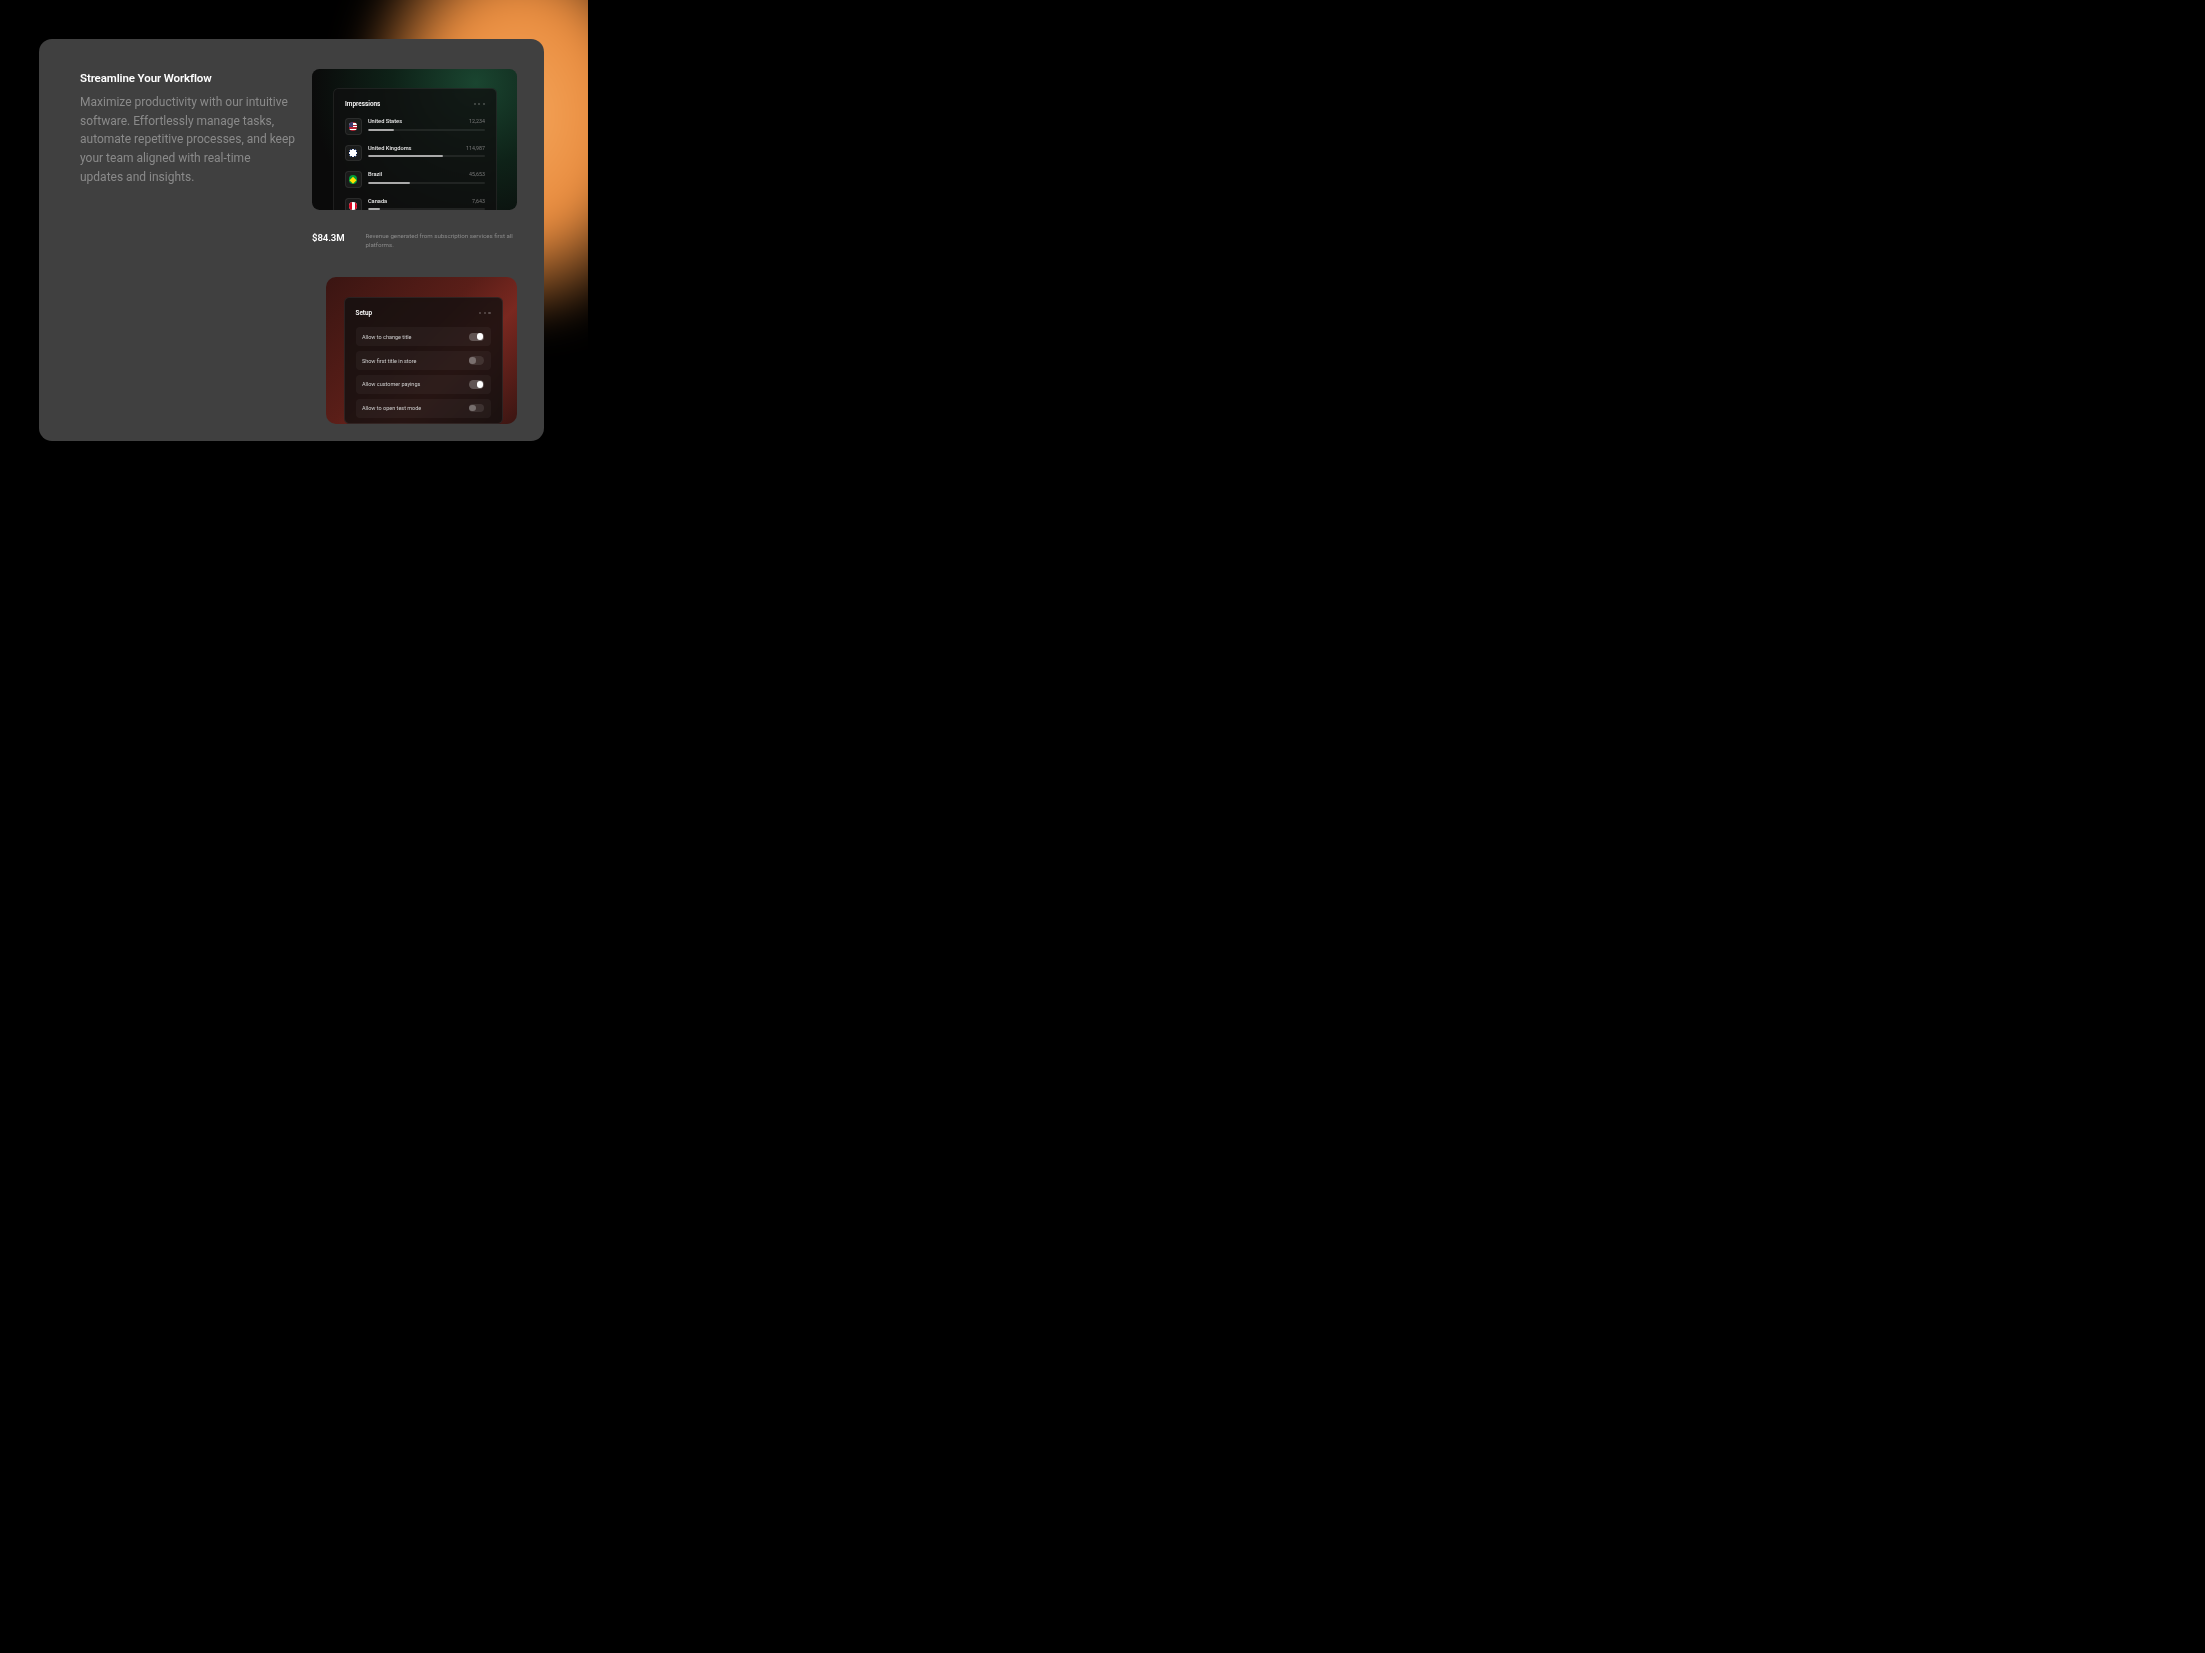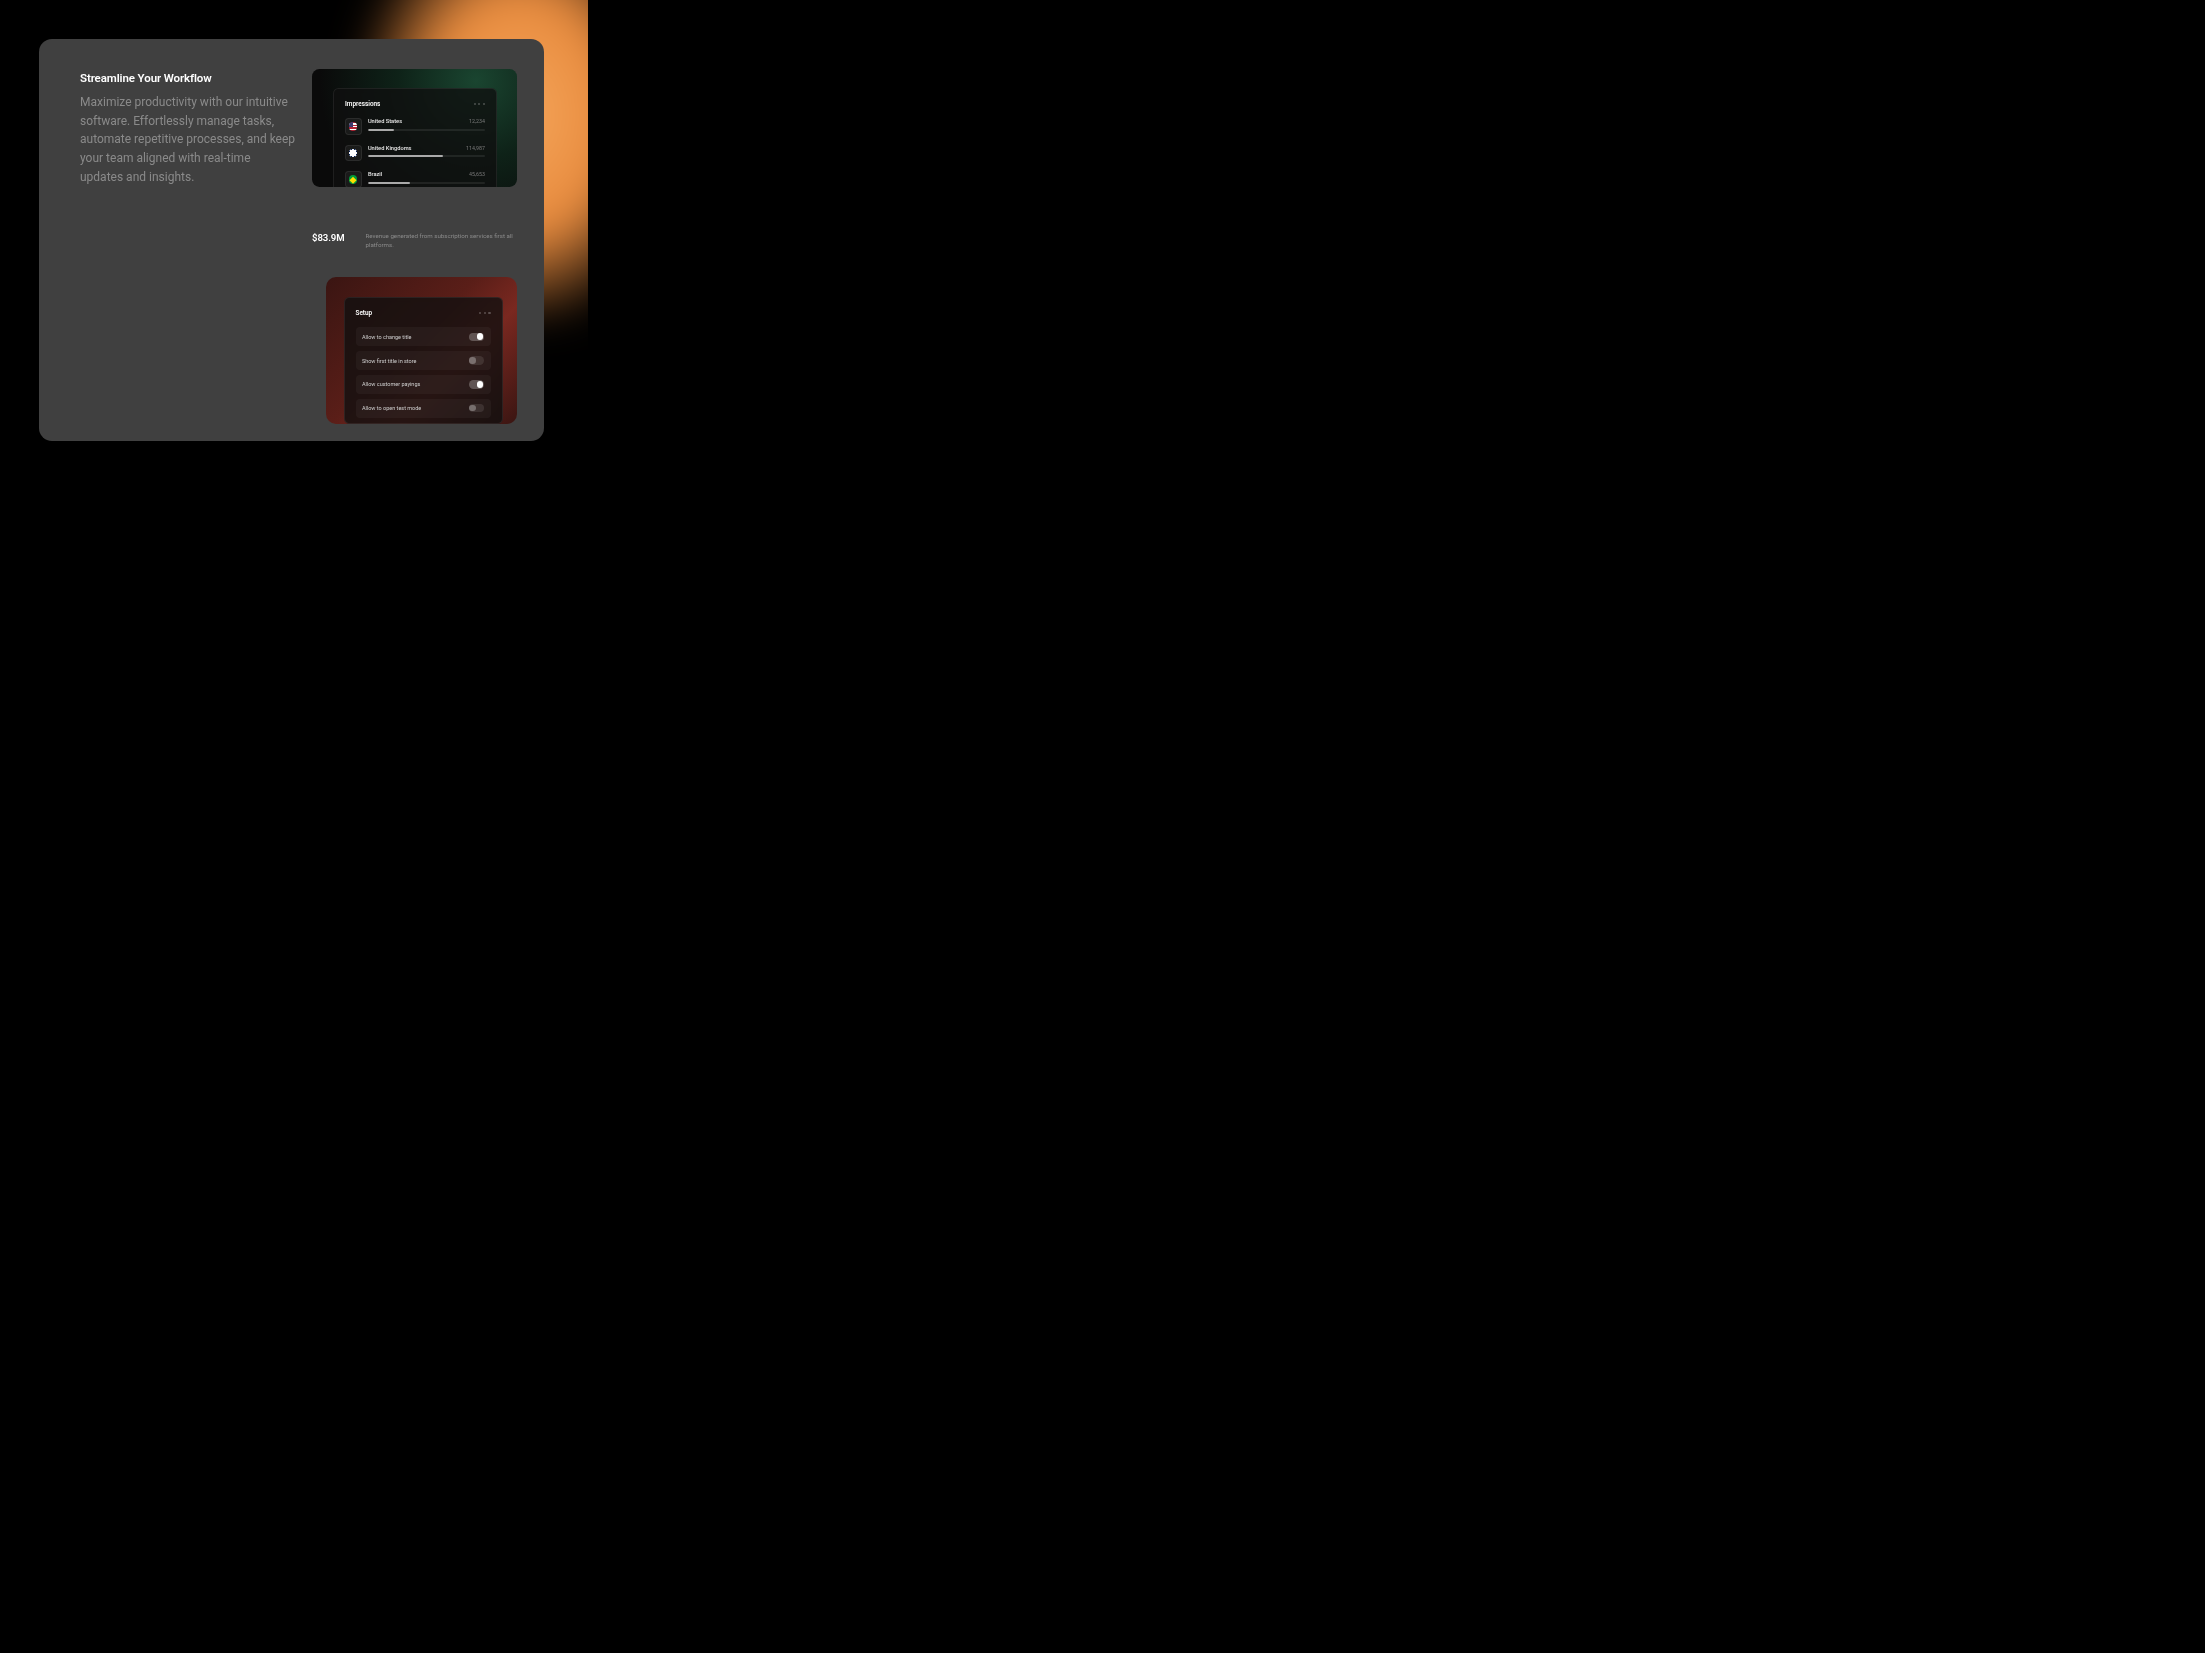--- a/index.html
+++ b/index.html
@@ -53,21 +53,21 @@
 }
 .card {
   position: absolute;
   border-radius: 7.4px;
   overflow: hidden;
 }
 .card-green {
   left: 273px;
   top: 30px;
   width: 205px;
-  height: 118px;
+  height: 141px;
   background: radial-gradient(circle at 80% 10%, #1a4530 0%, #0e2218 40%, #0a0a0a 80%);
 }
 .card-red {
   left: 287px;
   top: 238px;
   width: 191px;
   height: 147px;
   background: linear-gradient(135deg, #3a1512 0%, #5a1e18 45%, #7a2820 65%, #3a1512 100%);
   border-radius: 10px;
 }
@@ -305,21 +305,21 @@
       <div class="bar-track">
         <div class="bar-fill" style="width:10%"></div>
       </div>
     </div>
           </div>
         </div>
     </div>
   </div>
 
   <div class="stat-row">
-    <div class="stat-value">$83.9M</div>
+    <div class="stat-value">$84.3M</div>
     <div class="stat-desc">Revenue generated from subscription services first all platforms.</div>
   </div>
 
   <div class="card card-red">
     <div class="inner-card inner-red">
       <div class="card-header">
         <div class="card-title">Setup</div>
         <div class="dots">
           <div class="dot"></div>
             <div class="dot"></div>

